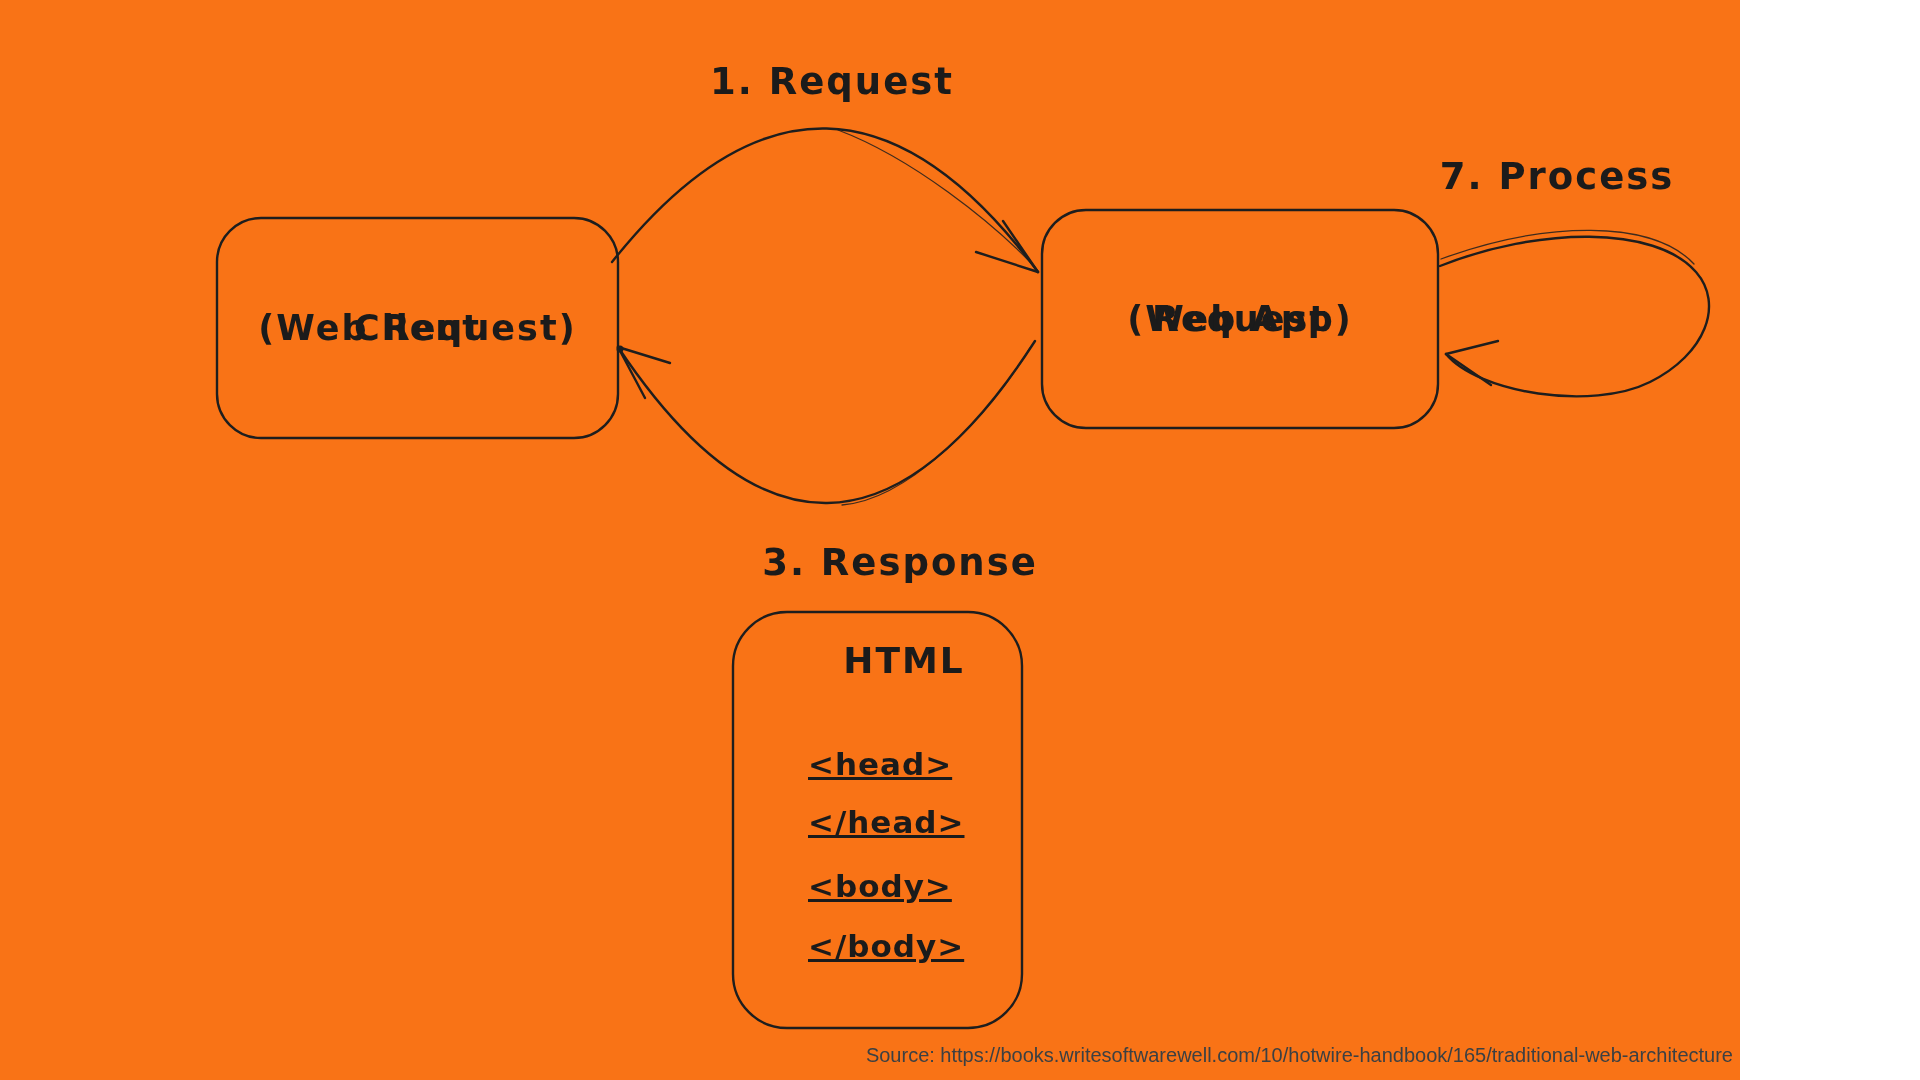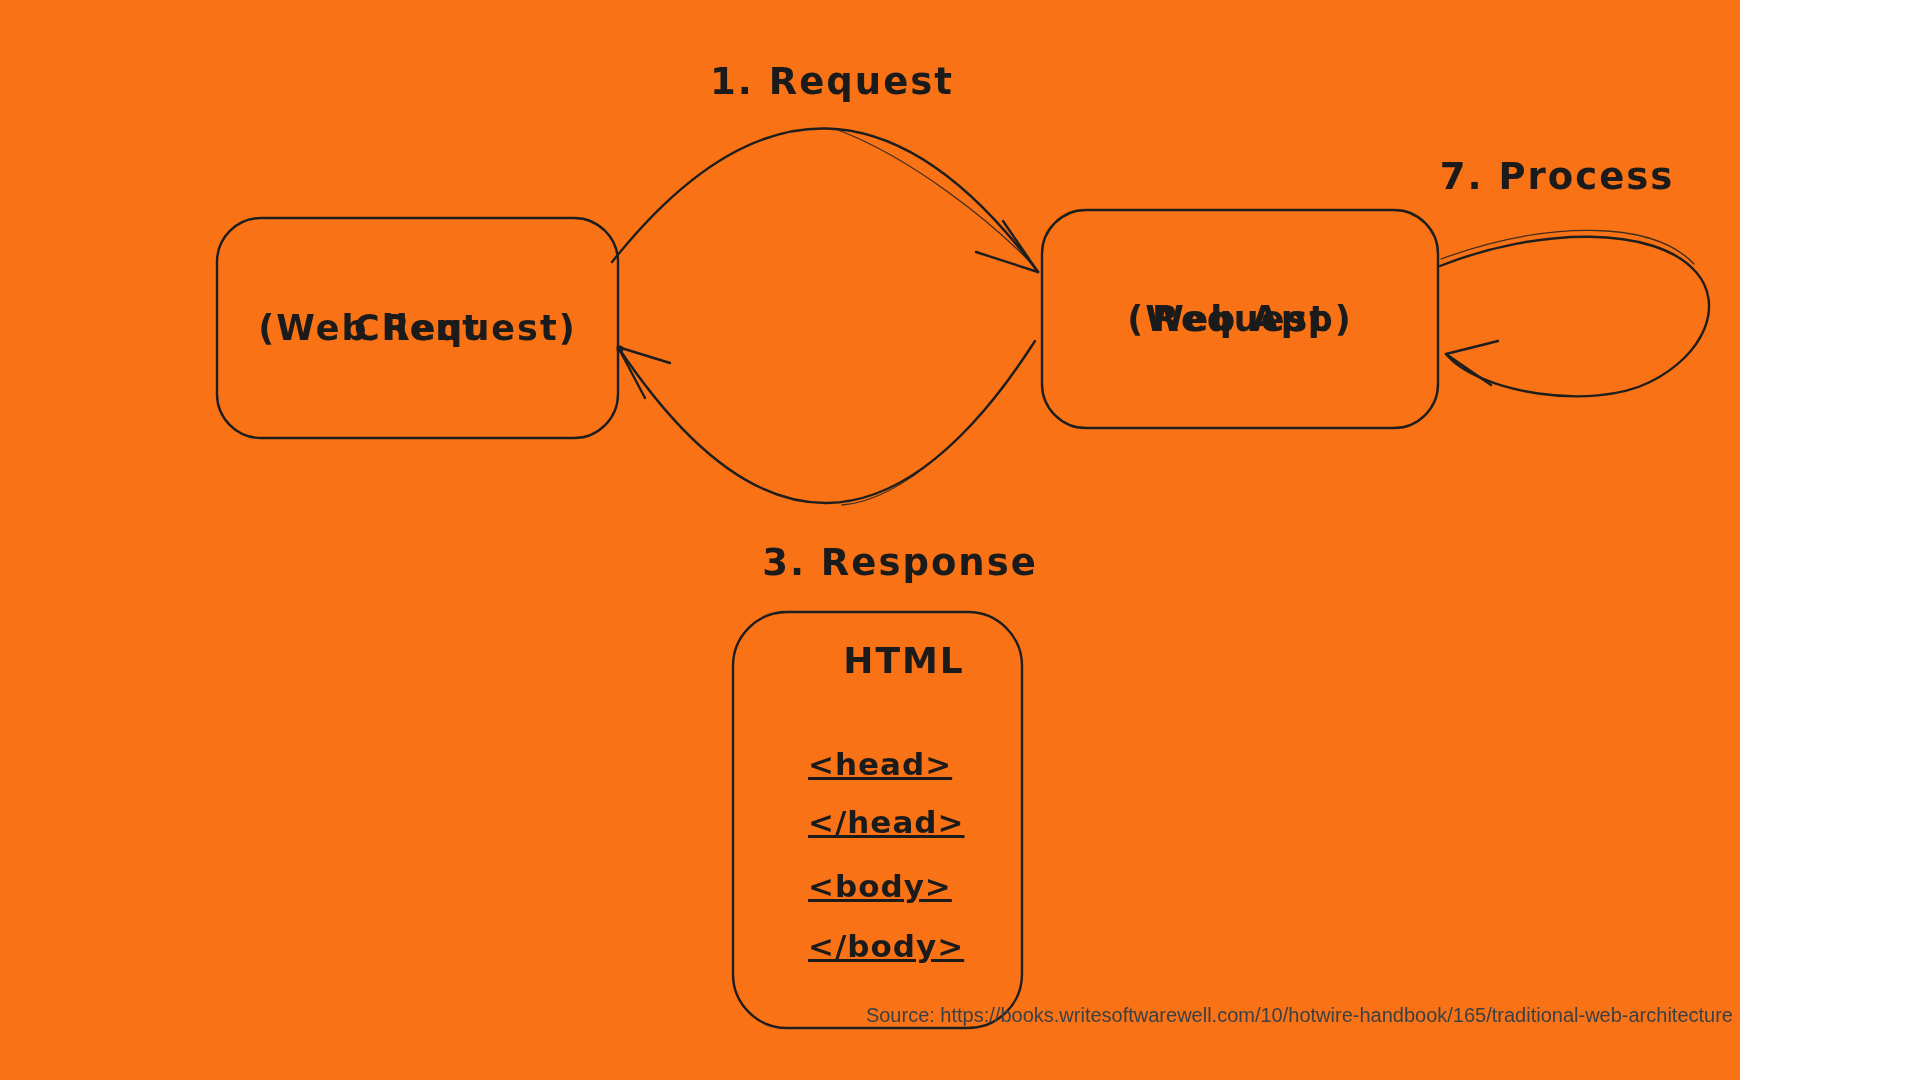--- a/index.html
+++ b/index.html
@@ -37,21 +37,21 @@
     text-align: left;
   }
   .node-text .line { font-size: 35px; line-height: 53px; }
 
   .html-title { font-size: 36px; transform: translateX(-50%); margin-left: 32px; }
   .code-line { font-size: 31px; letter-spacing: 1px; text-decoration: underline; }
 
   .source-line {
     position: absolute;
     right: 7px;
-    top: 1004px;
+    top: 1044px;
     font-size: 20px;
     letter-spacing: 0;
     font-weight: 400;
     color: #3c4043;
     font-family: "Liberation Sans", "DejaVu Sans", sans-serif;
     white-space: nowrap;
   }
 </style>
 </head>
 <body>

